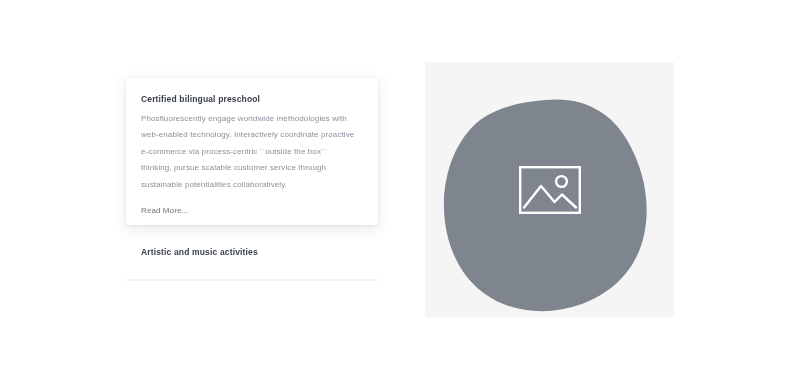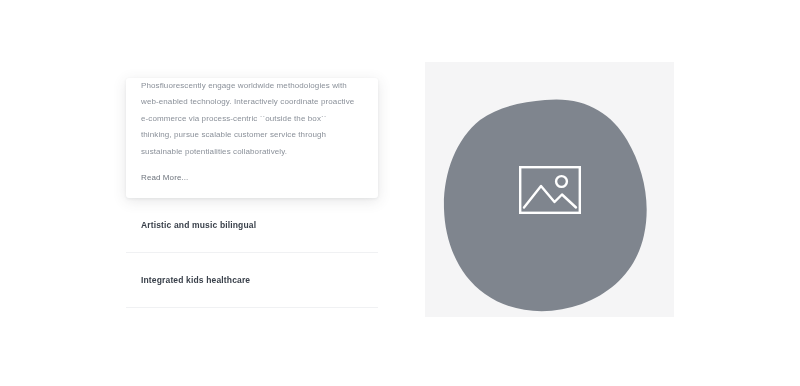--- a/index.html
+++ b/index.html
@@ -53,21 +53,21 @@
     line-height: 1.3;
     cursor: pointer;
     user-select: none;
   }
 
   .acc-item.is-open .acc-head {
     padding: 16px 15px 6px 15px;
   }
 
   .acc-body {
-    padding: 0 15px 14px 15px;
+    padding: 0 15px 8px 15px;
   }
 
   .acc-text {
     font-size: 8px;
     line-height: 2.05;
     color: #8a9099;
     letter-spacing: 0.1px;
     margin: 0 0 6px 0;
     max-width: 215px;
   }
@@ -128,35 +128,33 @@
   }
 </style>
 </head>
 <body>
 
 <div id="stage">
 
   <div class="accordion">
 
     <div class="acc-item is-open">
+      <div class="acc-head">Certified bilingual preschool</div>
       <div class="acc-body">
         <p class="acc-text">Phosfluorescently engage worldwide methodologies with web-enabled technology. Interactively coordinate proactive e-commerce via process-centric ``outside the box`` thinking, pursue scalable customer service through sustainable potentialities collaboratively.</p>
         <a class="acc-readmore">Read More...</a>
       </div>
     </div>
 
     <div class="acc-item is-closed">
-      <div class="acc-head">Artistic and music bilingual</div>
+      <div class="acc-head">Artistic and music activities</div>
     </div>
 
     <div class="divider"></div>
 
-    <div class="acc-item is-closed">
-      <div class="acc-head">Integrated kids healthcare</div>
-    </div>
 
     <div class="divider"></div>
 
   </div>
 
   <div class="media-panel">
     <div class="blob-wrap">
 
       <svg class="blob-svg" width="249" height="255" viewBox="0 0 249 255">
         <path d="M 120 38

